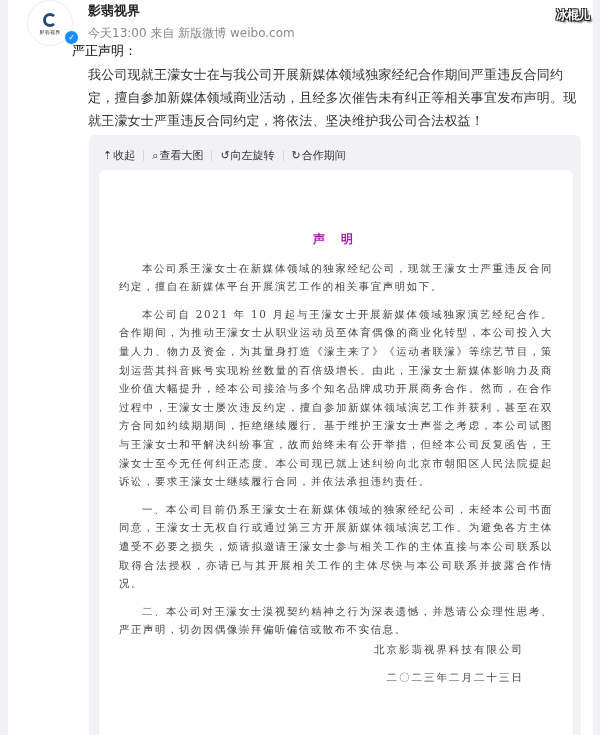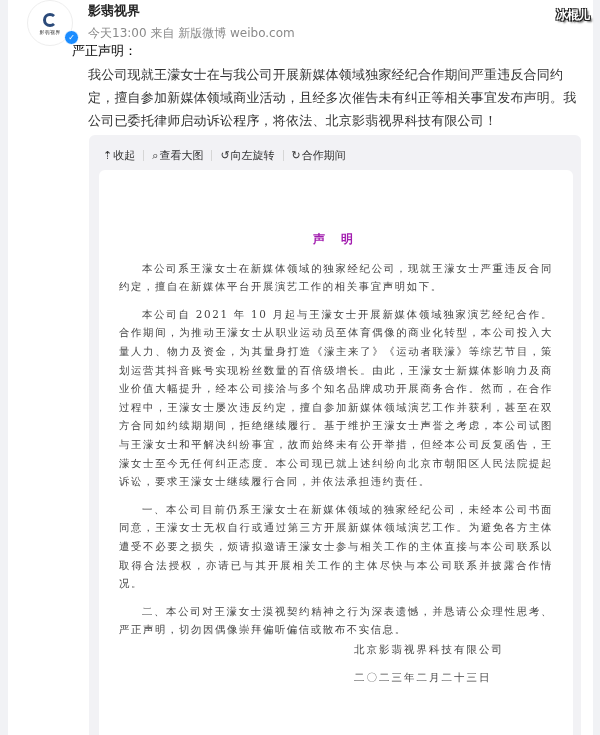--- a/index.html
+++ b/index.html
@@ -66,21 +66,21 @@
     position:absolute; left:20px; top:60px; width:434px;
     font-family:"DejaVu Serif", "Liberation Serif", serif;
     font-size:10.4px; color:#444; line-height:18.6px; letter-spacing:1.6px;
   }
   .doc-heading {
     text-align:center; font-weight:bold; font-size:12px; letter-spacing:6px; color:#a21caf;
     margin-bottom:10px;
   }
   .doc-inner p { margin:0 0 9px 0; text-indent:2.2em; text-align:justify; }
   .sign {
-    position:absolute; left:255px; top:465px; width:170px; text-align:left;
+    position:absolute; left:255px; top:465px; width:170px; text-align:right;
     font-family:"DejaVu Serif", "Liberation Serif", serif; font-size:10.5px; color:#444;
     letter-spacing:2px; line-height:28px;
   }
   .seal {
     position:absolute; left:268px; top:432px; width:118px; height:118px; border-radius:50%;
     border:3px solid rgba(220,40,40,0.75); box-sizing:border-box;
   }
   .seal .star {
     position:absolute; left:34px; top:34px; font-size:42px; color:rgba(220,40,40,0.8); line-height:1;
   }
@@ -100,21 +100,21 @@
   <div class="avatar">
     <div class="logo-g"></div>
     <div class="logo-txt">影翡视界</div>
   </div>
   <div class="verified">✓</div>
   <div class="username">影翡视界</div>
   <div class="meta">今天13:00  来自 新版微博 weibo.com</div>
   <div class="watermark">冰棍儿</div>
 
   <div class="post-title">严正声明：</div>
-  <div class="post-body">我公司现就王濛女士在与我公司开展新媒体领域独家经纪合作期间严重违反合同约定，擅自参加新媒体领域商业活动，且经多次催告未有纠正等相关事宜发布声明。我公司已委托律师启动诉讼程序，将依法、北京影翡视界科技有限公司！</div>
+  <div class="post-body">我公司现就王濛女士在与我公司开展新媒体领域独家经纪合作期间严重违反合同约定，擅自参加新媒体领域商业活动，且经多次催告未有纠正等相关事宜发布声明。现就王濛女士严重违反合同约定，将依法、坚决维护我公司合法权益！</div>
 
   <div class="panel">
     <div class="toolbar">
       <div class="tool">
         <span class="ico">⇡</span>
         <span>收起</span>
       </div>
       <div class="sep"></div>
       <div class="tool">
         <span class="ico">⌕</span>

